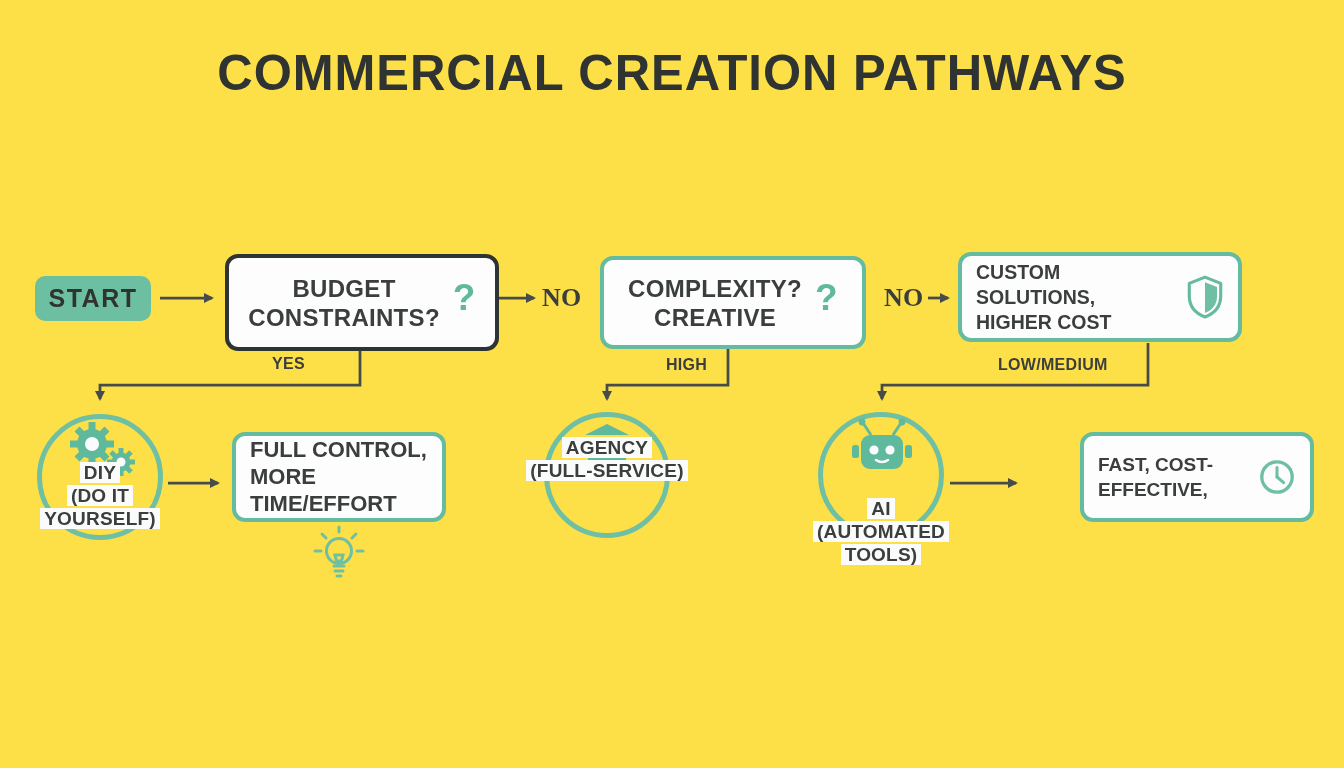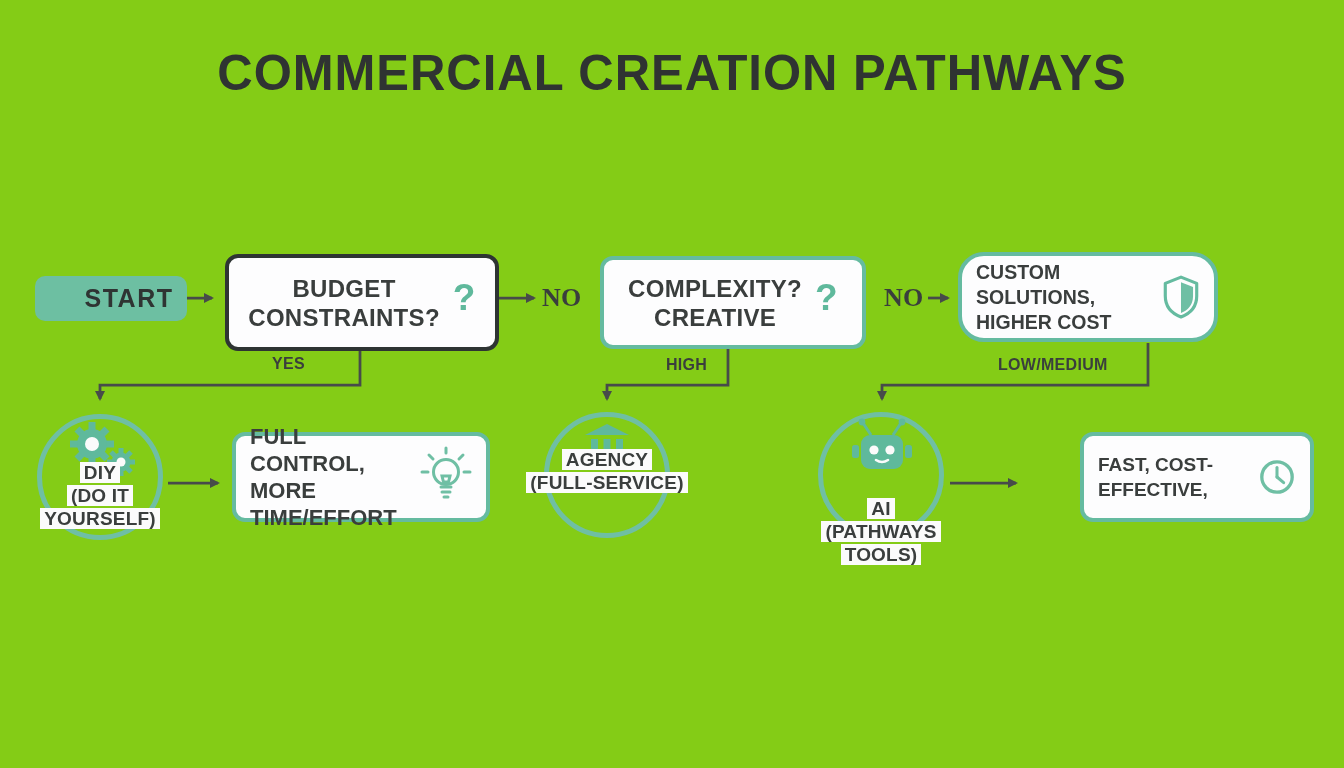--- a/index.html
+++ b/index.html
@@ -1,17 +1,17 @@
 <!DOCTYPE html>
 <html><head>
 <meta charset="utf-8">
 <style>
   html,body{margin:0;padding:0;}
   .canvas{
-    position:relative;width:1344px;height:768px;background:#84cc16;
+    position:relative;width:1344px;height:768px;background:#fde047;
     font-family:"Liberation Sans",sans-serif;color:#3A3E3D;overflow:hidden;
   }
   .title{
     position:absolute;left:0;right:0;top:44px;text-align:center;
     font-size:50px;font-weight:bold;letter-spacing:1px;color:#2F3332;
     transform:scaleX(0.98);
   }
   svg.connectors{position:absolute;left:0;top:0;z-index:1;}
   .conn{stroke:#474B4A;stroke-width:2.75;fill:none;}
   .box{
@@ -19,21 +19,21 @@
     display:flex;align-items:center;justify-content:center;font-weight:bold;
   }
   .decision{font-size:24px;line-height:29px;letter-spacing:.3px;gap:13px;}
   .decision .qtext{text-align:center;}
   .qmark{font-size:37px;color:#5FB99C;position:relative;top:-5px;}
   .border-dark{border:4px solid #2E3433;}
   .border-teal{border:4px solid #65BBA0;}
   .start-pill{
     position:absolute;left:35px;top:276px;width:116px;height:45px;z-index:2;
     background:#6DBFA2;border-radius:10px;display:flex;align-items:center;justify-content:center;
-    font-size:25px;font-weight:bold;letter-spacing:1.5px;color:#2F3433;padding-left:36px;
+    font-size:25px;font-weight:bold;letter-spacing:1.5px;color:#2F3433;
   }
   .edge-label{position:absolute;z-index:2;font-weight:bold;font-size:16px;color:#3A3E3D;letter-spacing:.3px;}
   .no-label{font-size:26px;font-family:Liberation Serif, serif;}
   .circle{position:absolute;border:5px solid #6FBFA4;border-radius:50%;width:126px;height:126px;box-sizing:border-box;z-index:2;}
   .node-icon{position:absolute;z-index:3;}
   .node-text{position:absolute;z-index:4;text-align:center;font-weight:bold;font-size:19px;line-height:23px;letter-spacing:.2px;}
   .node-text span{background:#FBFBFB;padding:0 4px;}
   .outcome{justify-content:space-between;padding:0 14px;box-sizing:border-box;gap:8px;}
   .outcome .otext{text-align:left;}
   .t22{font-size:22px;line-height:27px;}
@@ -79,21 +79,21 @@
   <div class="box decision border-teal" style="left:600px;top:256px;width:258px;height:85px;">
     <div class="qtext">
       <div>COMPLEXITY?</div>
       <div>CREATIVE</div>
     </div>
     <span class="qmark">?</span>
   </div>
 
   <div class="edge-label no-label" style="left:884px;top:283px;">NO</div>
 
-  <div class="box outcome border-teal" style="left:958px;top:252px;width:260px;height:90px;border-radius:26px;">
+  <div class="box outcome border-teal" style="left:958px;top:252px;width:284px;height:90px;">
     <div class="otext t20" style="flex:1;">
       <div>CUSTOM SOLUTIONS,</div>
       <div>HIGHER COST</div>
     </div>
     <span class="oicon">
       <svg width="38" height="44" viewBox="0 0 36 42">
         <path d="M18,2 L33,8 V20 C33,31 26,37 18,40 C10,37 3,31 3,20 V8 Z" fill="none" stroke="#65BBA0" stroke-width="3" stroke-linejoin="round"></path>
         <path d="M18,7 L29.5,11.5 V20 C29.5,28.5 24.7,33.5 18,36.3 Z" fill="#6FBFA4"></path>
       </svg>
     </span>
@@ -131,21 +131,21 @@
       <circle cx="63" cy="44" r="9.5" fill="#5FB99C"></circle>
       <circle cx="63" cy="44" r="4.5" fill="#FBFBFB"></circle>
     </svg>
   </span>
   <div class="node-text" style="left:10px;top:461px;width:180px;">
     <div><span>DIY</span></div>
     <div><span>(DO IT</span></div>
     <div><span>YOURSELF)</span></div>
   </div>
 
-  <div class="box outcome border-teal" style="left:232px;top:432px;width:258px;height:90px;">
+  <div class="box outcome border-teal" style="left:232px;top:432px;width:214px;height:90px;flex-direction:column;">
     <div class="otext t22">
       <div>FULL CONTROL,</div>
       <div>MORE TIME/EFFORT</div>
     </div>
     <span class="oicon">
       <svg width="52" height="62" viewBox="0 0 52 62">
         <g stroke="#6FBFA4" stroke-width="3" stroke-linecap="round" fill="none">
           <circle cx="26" cy="26" r="12.5"></circle>
           <path d="M22,30 h8 l-1.5,6 h-5 z"></path>
           <line x1="21" y1="41" x2="31" y2="41"></line>
@@ -165,21 +165,21 @@
   <span class="node-icon" style="left:581px;top:423px;">
     <svg width="52" height="44" viewBox="0 0 52 44">
       <path d="M26,1 L48,12 H4 Z" fill="#5FB99C"></path>
       <rect x="10" y="16" width="7" height="16" fill="#5FB99C"></rect>
       <rect x="22.5" y="16" width="7" height="16" fill="#5FB99C"></rect>
       <rect x="35" y="16" width="7" height="16" fill="#5FB99C"></rect>
       <rect x="7" y="35" width="38" height="4" fill="#5FB99C"></rect>
       <rect x="3" y="41" width="46" height="3" fill="#5FB99C"></rect>
     </svg>
   </span>
-  <div class="node-text" style="left:517px;top:448px;width:180px;">
+  <div class="node-text" style="left:517px;top:436px;width:180px;">
     <div><span>AGENCY</span></div>
     <div><span>(FULL-SERVICE)</span></div>
   </div>
 
   <div class="circle" style="left:818px;top:412px;"></div>
   <span class="node-icon" style="left:849px;top:417px;">
     <svg width="66" height="58" viewBox="0 0 66 58">
       <g stroke="#5FB99C" stroke-width="3">
         <line x1="22" y1="18" x2="14" y2="6"></line>
         <line x1="44" y1="18" x2="52" y2="6"></line>
@@ -189,21 +189,21 @@
       <rect x="3" y="28" width="7" height="13" rx="2.5" fill="#5FB99C"></rect>
       <rect x="56" y="28" width="7" height="13" rx="2.5" fill="#5FB99C"></rect>
       <rect x="12" y="18" width="42" height="34" rx="9" fill="#5FB99C"></rect>
       <circle cx="25" cy="33" r="4.6" fill="#FBFBFB"></circle>
       <circle cx="41" cy="33" r="4.6" fill="#FBFBFB"></circle>
       <path d="M27,43 Q33,47 39,43" stroke="#FBFBFB" stroke-width="2.6" fill="none" stroke-linecap="round"></path>
     </svg>
   </span>
   <div class="node-text" style="left:796px;top:477px;width:170px;margin-top:20px;">
     <div><span>AI</span></div>
-    <div><span>(PATHWAYS</span></div>
+    <div><span>(AUTOMATED</span></div>
     <div><span>TOOLS)</span></div>
   </div>
 
   <div class="box outcome border-teal" style="left:1080px;top:432px;width:234px;height:90px;">
     <div class="otext t19">
       <div>FAST, COST-EFFECTIVE,</div>
     </div>
     <span class="oicon">
       <svg width="38" height="38" viewBox="0 0 40 40">
         <circle cx="20" cy="20" r="16" fill="none" stroke="#6FBFA4" stroke-width="3.5"></circle>

